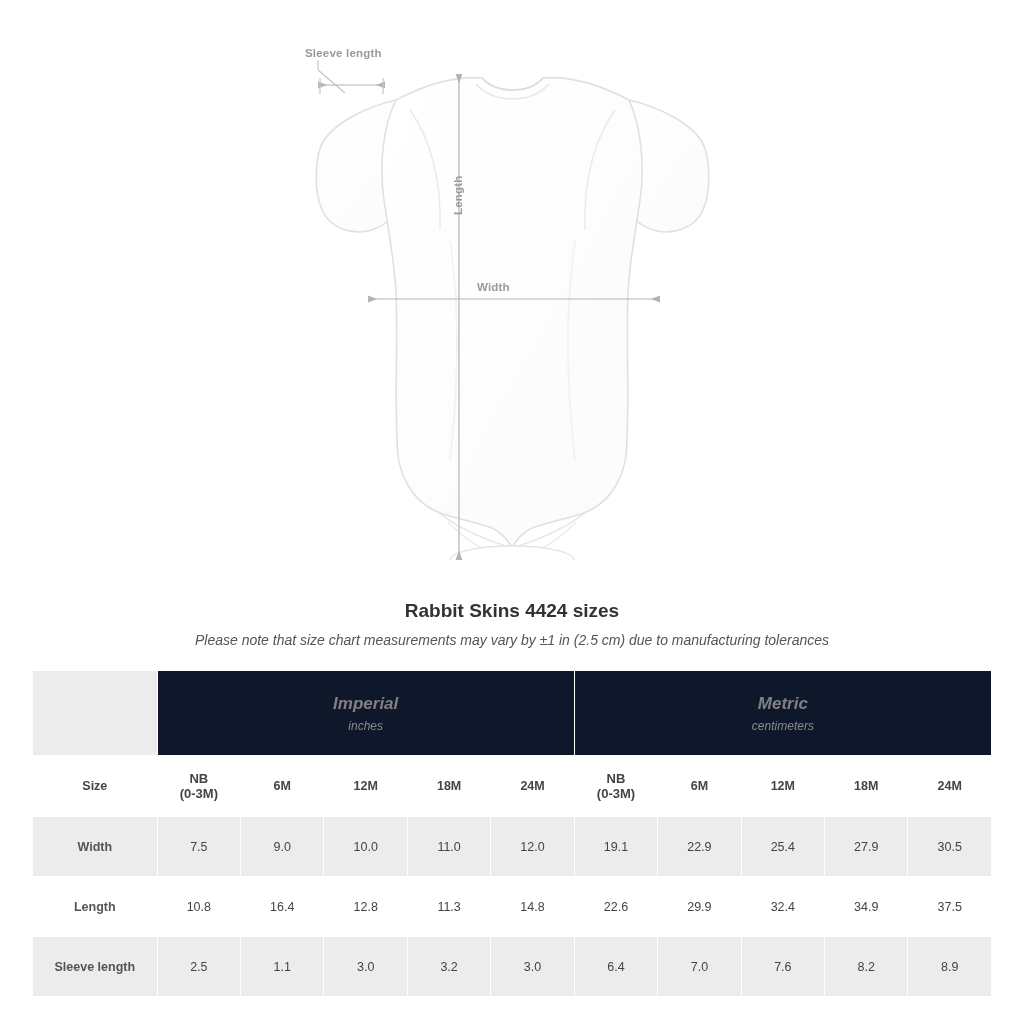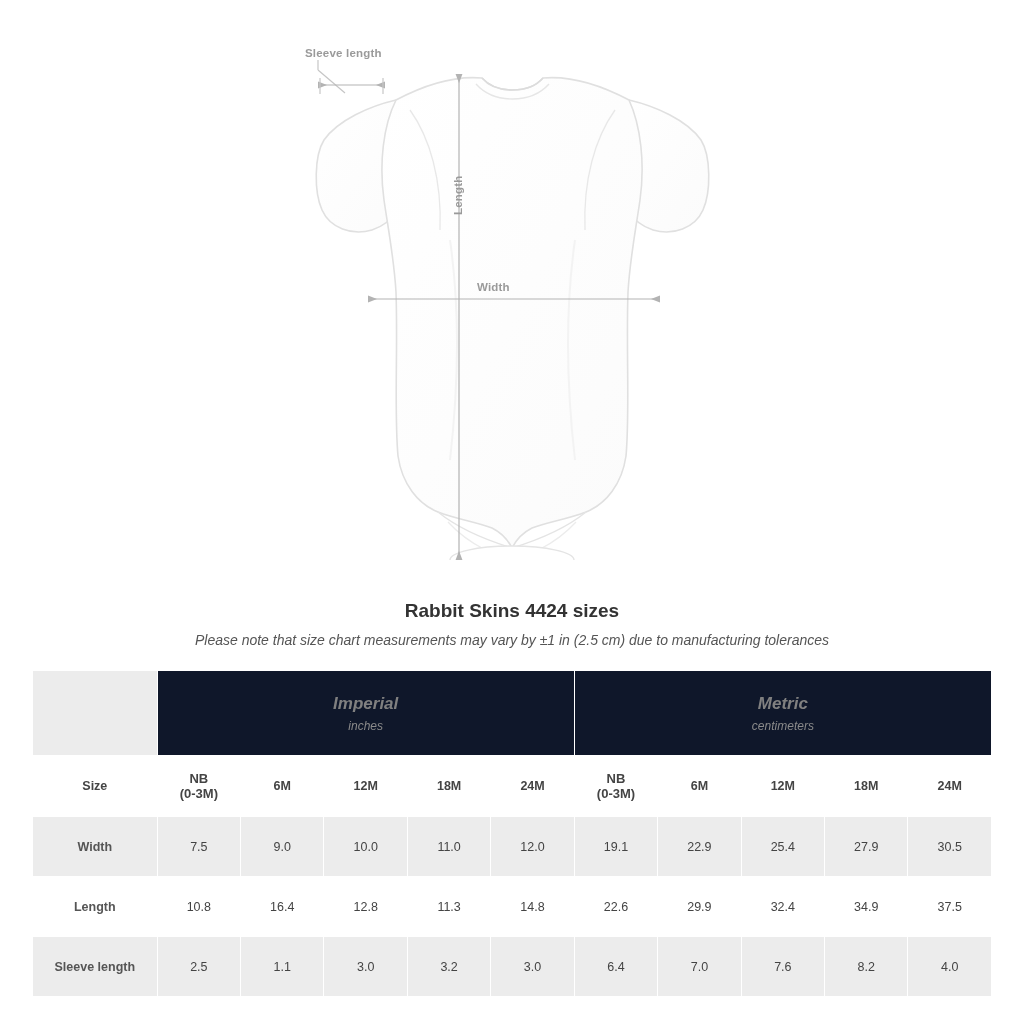--- a/index.html
+++ b/index.html
@@ -322,17 +322,17 @@
         <td class="row-head">Sleeve length</td>
         <td class="val">2.5</td>
         <td class="val">1.1</td>
         <td class="val">3.0</td>
         <td class="val">3.2</td>
         <td class="val">3.0</td>
         <td class="val">6.4</td>
         <td class="val">7.0</td>
         <td class="val">7.6</td>
         <td class="val">8.2</td>
-        <td class="val">4.0</td>
+        <td class="val">8.9</td>
       </tr>
     </tbody>
   </table>
 </div>
 
 </body></html>

